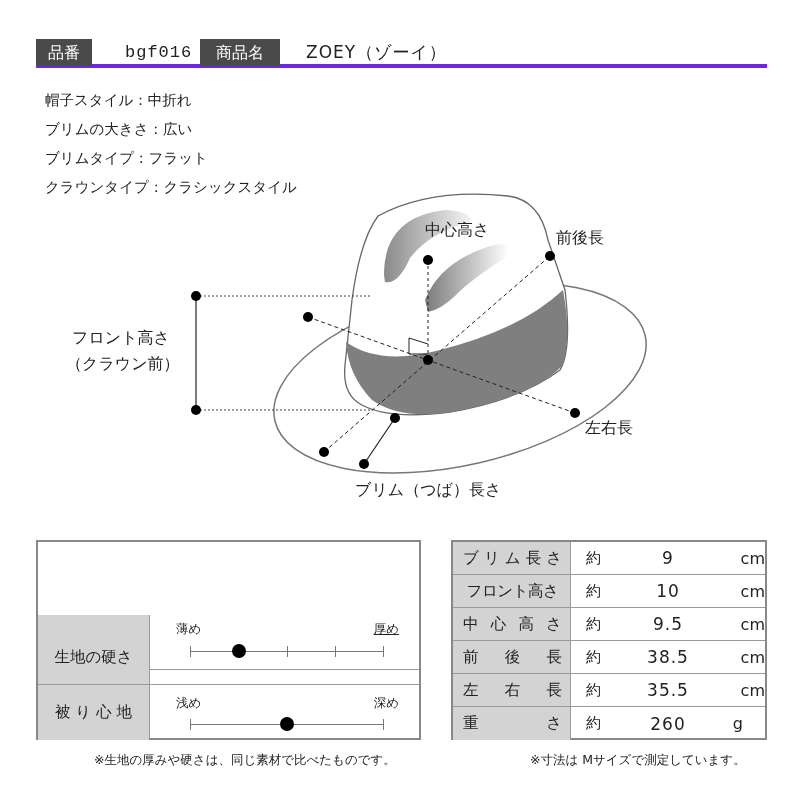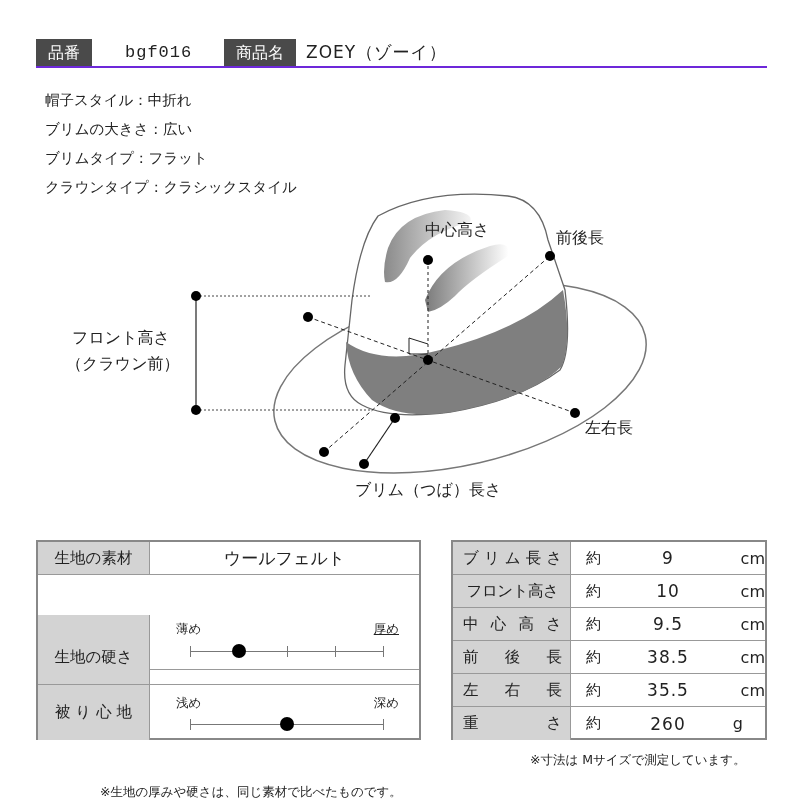--- a/index.html
+++ b/index.html
@@ -1,20 +1,20 @@
 <!DOCTYPE html>
 <html><head>
 <meta charset="utf-8">
 <style>
   * { margin:0; padding:0; box-sizing:border-box; }
   html, body { width:800px; height:800px; background:#ffffff; overflow:hidden; }
   body { position:relative; font-family:"DejaVu Sans", "Liberation Sans", sans-serif; color:#222; }
 
   
-  .hdr { position:absolute; left:36px; top:39px; width:731px; height:29px; border-bottom:2px solid #6d28d9; }
+  .hdr { position:absolute; left:36px; top:39px; width:731px; height:29px; border-bottom:4px solid #6d28d9; }
   .hdr-tag { position:absolute; top:0; height:27px; background:#4a4a4a; color:#fff; font-size:16px; line-height:27px; text-align:center; }
   .hdr-val { position:absolute; top:0; height:27px; font-size:17px; line-height:27px; color:#222; letter-spacing:1px; }
 
   .spec { position:absolute; left:45px; font-size:14.5px; color:#222; }
 
   
   .diagram { position:absolute; left:0; top:190px; width:800px; height:320px; }
   .dlabel { position:absolute; font-size:16px; color:#222; white-space:nowrap; }
 
   
@@ -39,21 +39,21 @@
   .runit { position:absolute; right:0; top:0; bottom:0; display:flex; align-items:center; font-size:16px; }
 
   .note { position:absolute; top:752px; font-size:12.5px; color:#222; }
 </style>
 </head>
 <body>
 
 <div class="hdr">
   <div class="hdr-tag" style="left:0;width:56px;">品番</div>
   <div class="hdr-val" style="left:89px;font-family:Liberation Mono, monospace;">bgf016</div>
-  <div class="hdr-tag" style="left:188px;width:72px;">商品名</div>
+  <div class="hdr-tag" style="left:164px;width:80px;">商品名</div>
   <div class="hdr-val" style="left:270px;">ZOEY（ゾーイ）</div>
 </div>
 
 <div class="spec" style="top:91px;">帽子スタイル：中折れ</div>
 <div class="spec" style="top:120px;">ブリムの大きさ：広い</div>
 <div class="spec" style="top:149px;">ブリムタイプ：フラット</div>
 <div class="spec" style="top:178px;">クラウンタイプ：クラシックスタイル</div>
 
 <div class="diagram">
   <svg width="800" height="320" viewBox="0 190 800 320">
@@ -107,26 +107,20 @@
   </svg>
   <div class="dlabel" style="left:425px;top:30px;">中心高さ</div>
   <div class="dlabel" style="left:556px;top:38px;">前後長</div>
   <div class="dlabel" style="left:72px;top:138px;">フロント高さ</div>
   <div class="dlabel" style="left:66px;top:164px;">（クラウン前）</div>
   <div class="dlabel" style="left:585px;top:228px;">左右長</div>
   <div class="dlabel" style="left:355px;top:290px;">ブリム（つば）長さ</div>
 </div>
 
 <div class="ltable">
-  <div class="lrow" style="top:0;height:33px;">
-    <div class="lhead">生地の素材</div>
-    <div class="lcell">
-        <div class="lcell-text">ウールフェルト</div>
-      </div>
-  </div>
   <div class="lrow" style="top:33px;height:55px;margin-top:40px;">
     <div class="lhead">生地の厚み</div>
     <div class="lcell">
       <div class="scale-lbl" style="left:26px;">薄め</div>
       <div class="scale-lbl" style="right:20px;text-decoration:underline;">厚め</div>
       <div class="scale-line" style="top:36px;"></div>
       <div class="tick" style="left:40px;top:31px;"></div>
       <div class="tick" style="left:137px;top:31px;"></div>
       <div class="tick" style="left:185px;top:31px;"></div>
       <div class="tick" style="left:233px;top:31px;"></div>
@@ -141,21 +135,21 @@
     <div class="lcell">
       <div class="scale-lbl" style="left:26px;top:10px;">浅め</div>
       <div class="scale-lbl" style="right:20px;top:10px;">深め</div>
       <div class="scale-line" style="top:39px;"></div>
       <div class="tick" style="left:40px;top:34px;"></div>
       <div class="tick" style="left:233px;top:34px;"></div>
       <div class="dot" style="left:130px;top:32px;"></div>
     </div>
   </div>
 </div>
-<div class="note" style="left:100px;margin-top:32px;">※生地の厚みや硬さは、同じ素材で比べたものです。</div>
+<div class="note" style="left:94px;">※生地の厚みや硬さは、同じ素材で比べたものです。</div>
 
 <div class="rtable">
   <div class="rrow" style="top:0;">
     <div class="rhead">
         <span>ブ</span>
         <span>リ</span>
         <span>ム</span>
         <span>長</span>
         <span>さ</span>
       </div>

